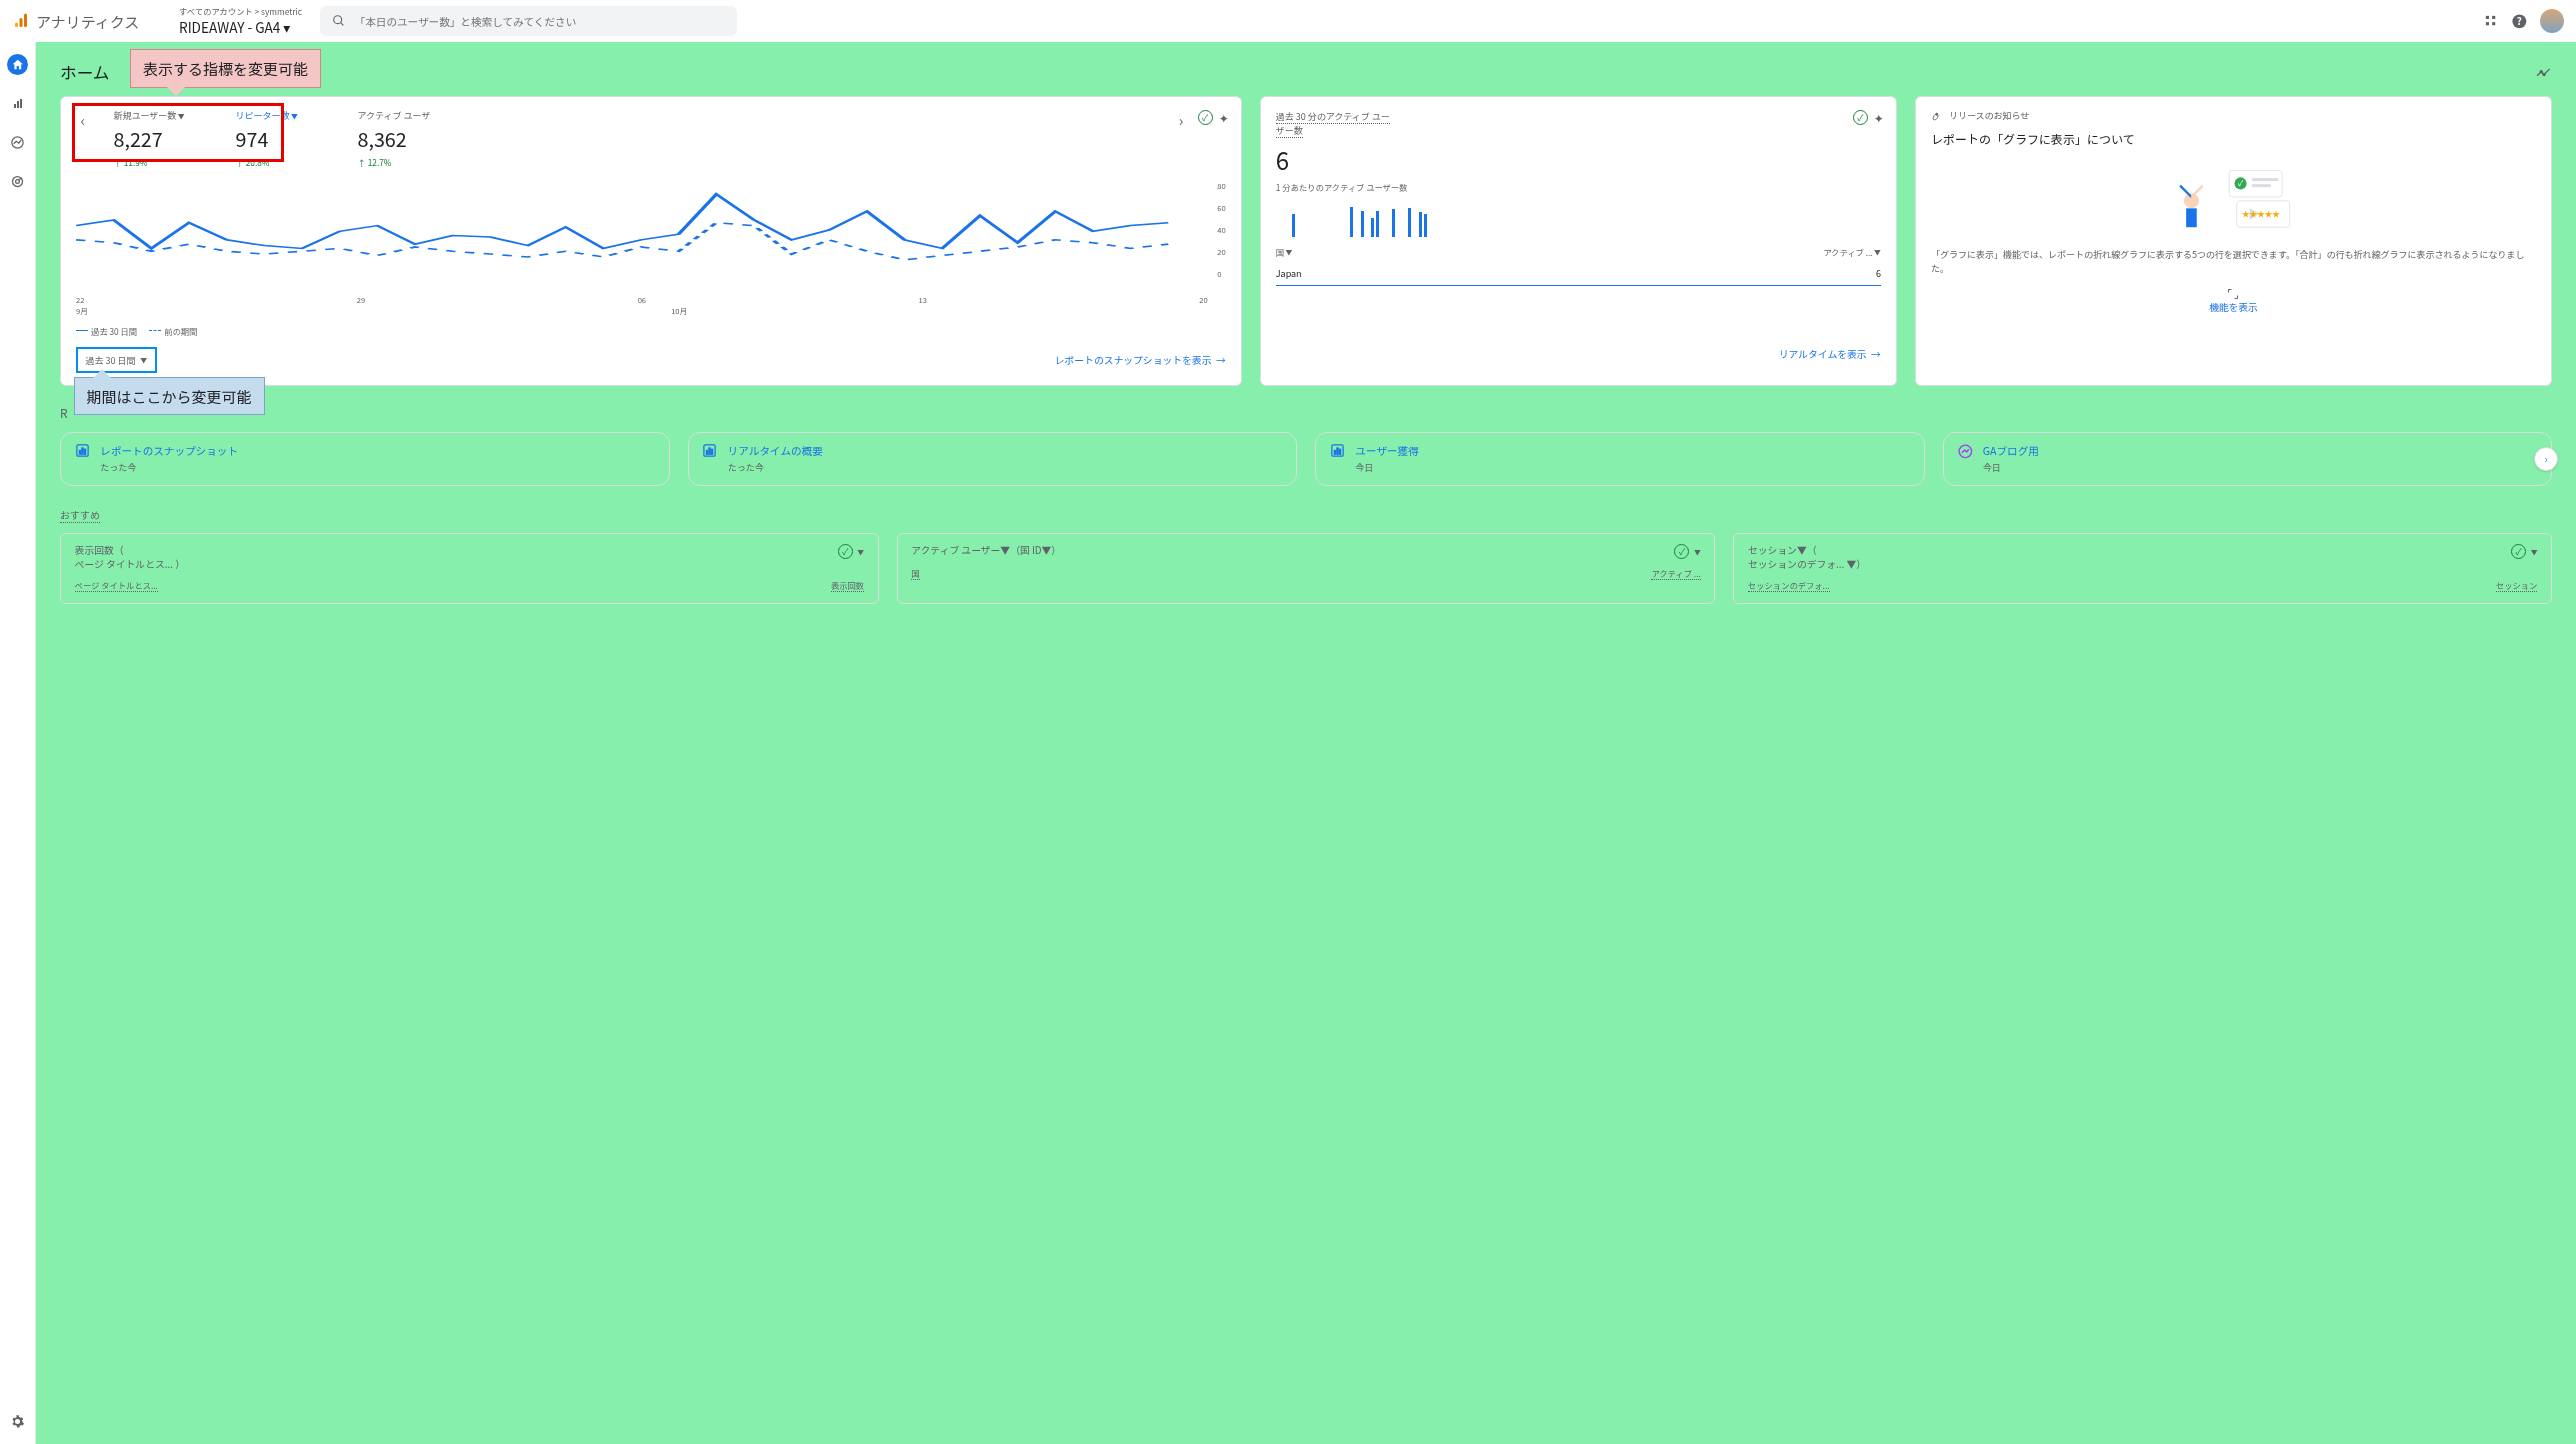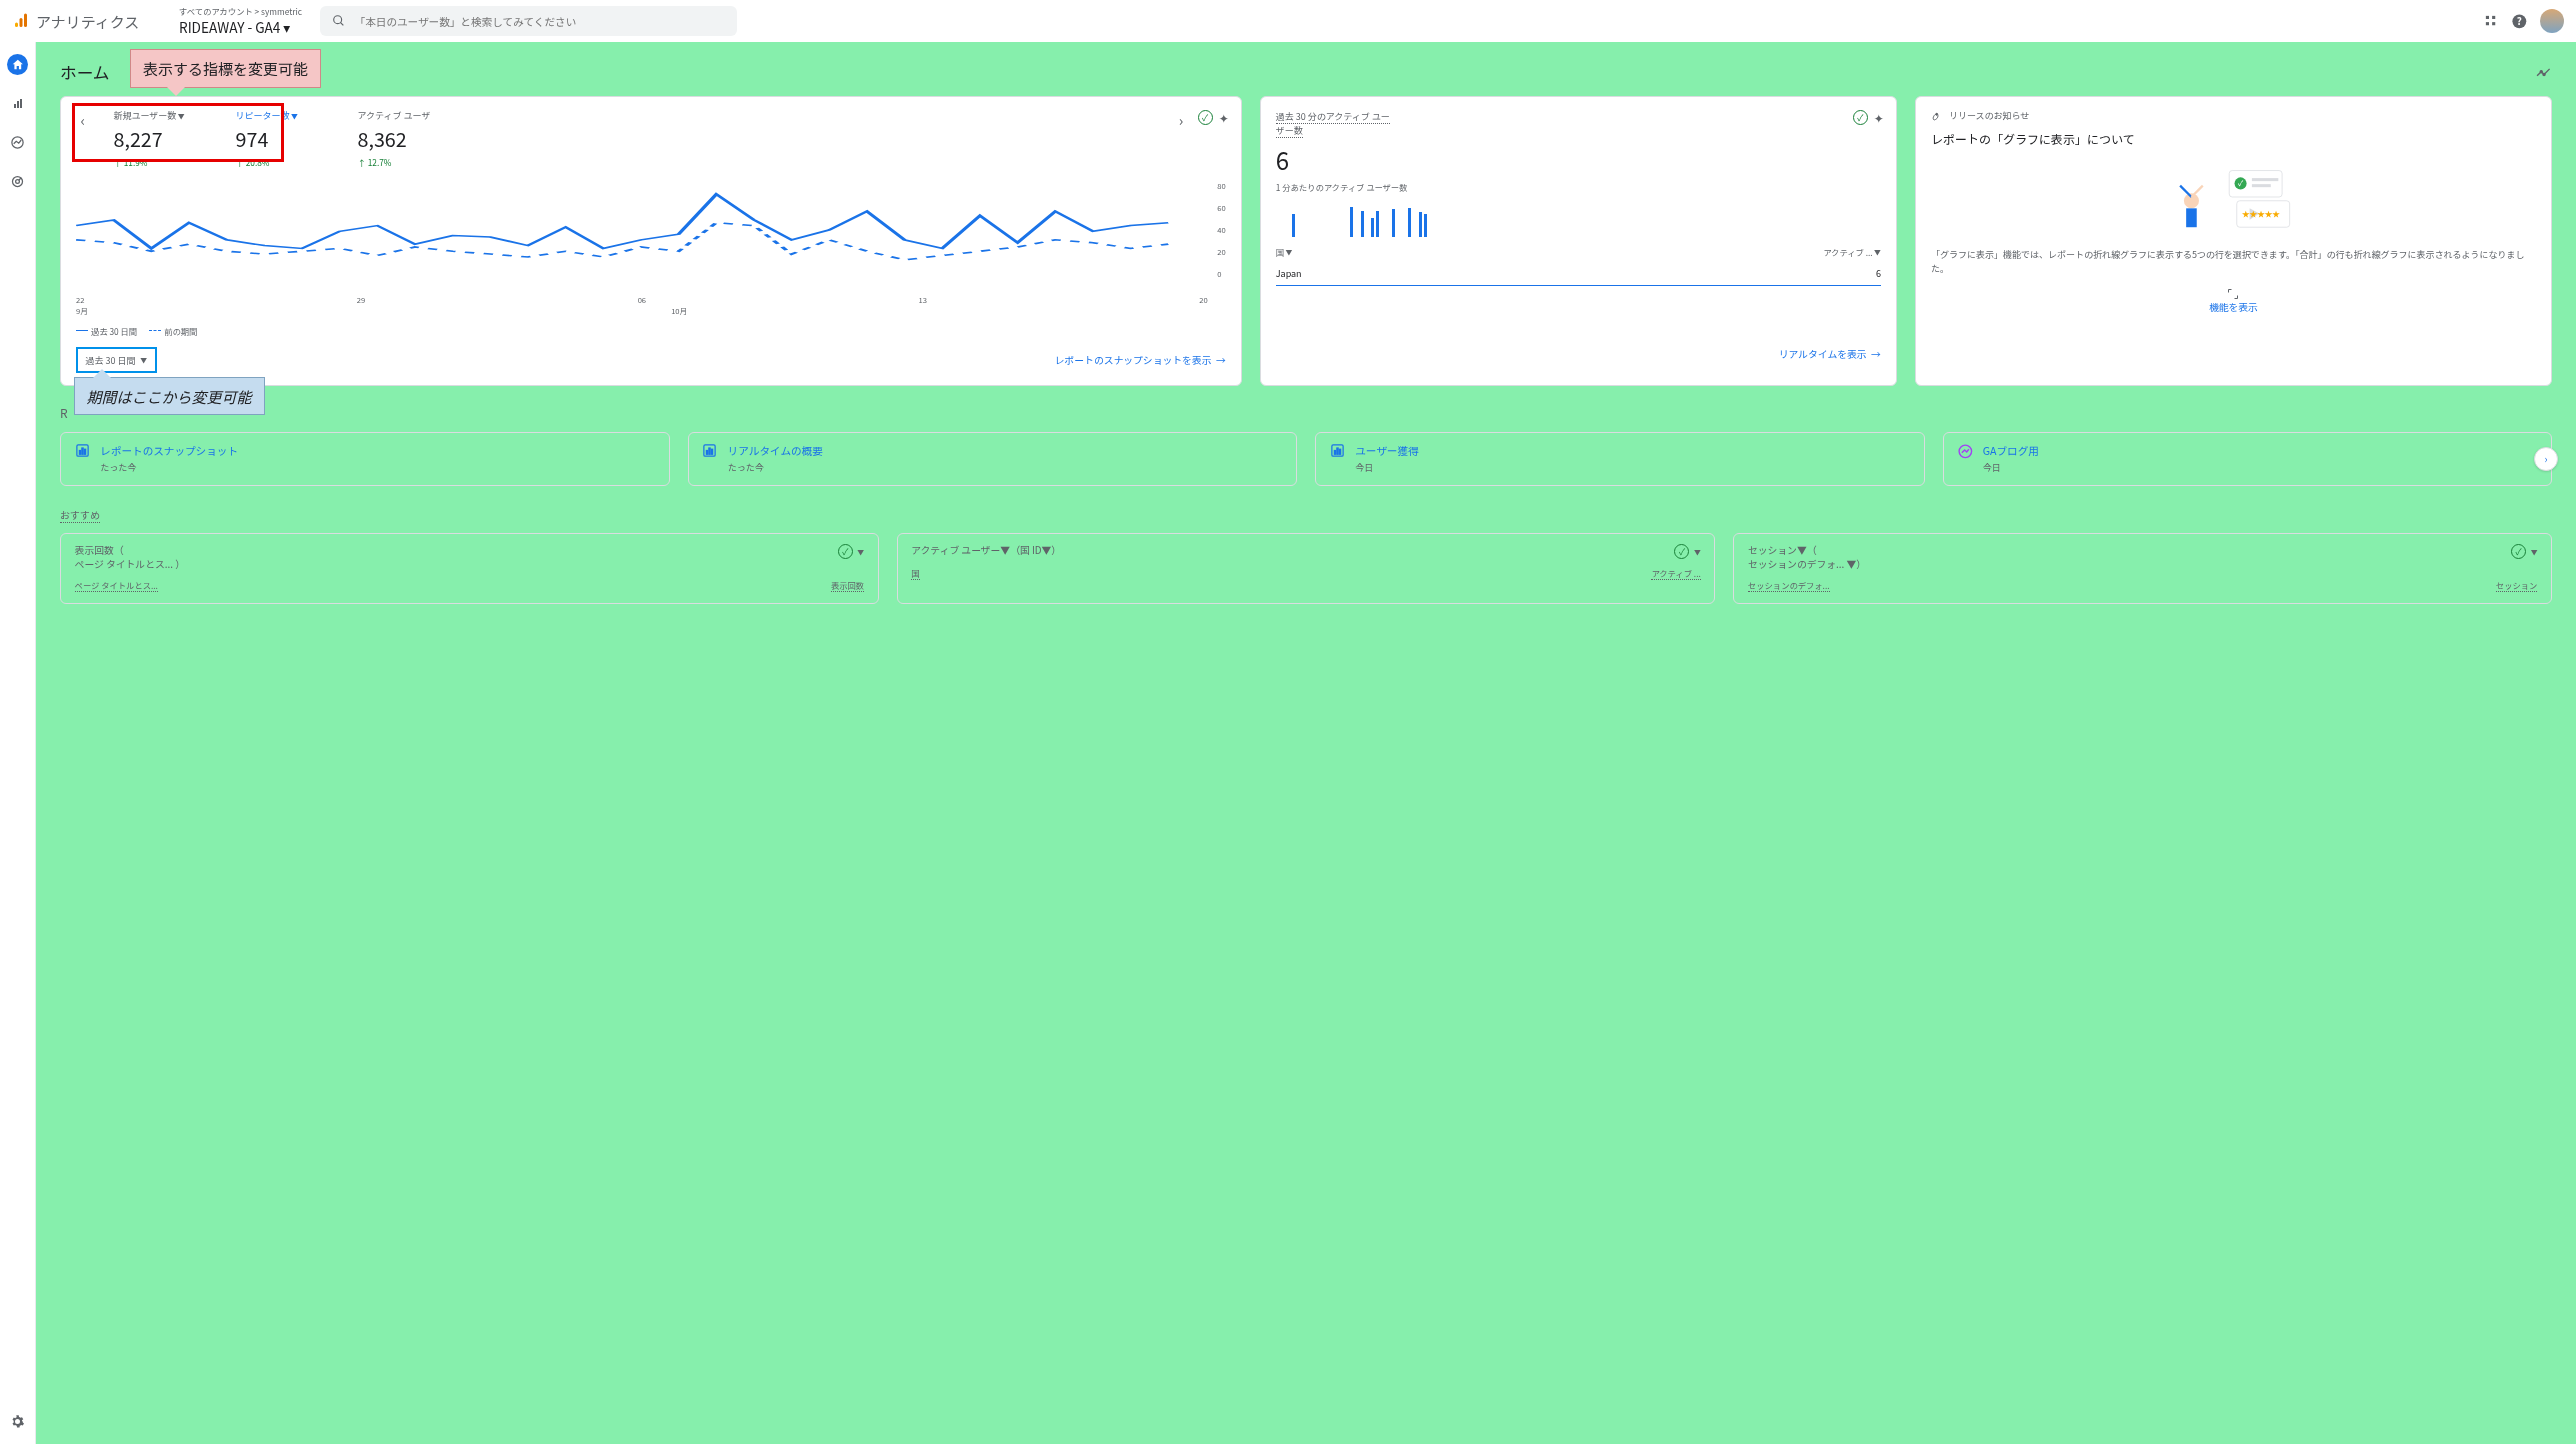--- a/index.html
+++ b/index.html
@@ -67,21 +67,21 @@
 .rt-table-row { display: flex; justify-content: space-between; font-size: 9px; padding: 4.5px 0; border-bottom: 1.5px solid #1a73e8; }
 .news-header { display: flex; align-items: center; gap: 6px; font-size: 9px; color: #5f6368; margin-bottom: 7.6px; }
 .news-title { font-size: 12px; margin-bottom: 9px; }
 .news-image { height: 83px; display: flex; align-items: center; justify-content: center; margin-bottom: 9px; }
 .news-body { font-size: 9px; color: #5f6368; line-height: 1.6; }
 .news-footer { display: flex; justify-content: space-between; align-items: center; margin-top: 12px; flex-direction: column; }
 .expand-icon { color: #5f6368; cursor: pointer; }
 .section-title-row { margin-bottom: 10.6px; position: relative; }
 .section-title-partial { font-size: 12px; color: #5f6368; }
 .quick-cards-row { display: flex; gap: 18px; margin-bottom: 21px; align-items: stretch; position: relative; }
-.quick-card { flex: 1; border: 0.8px solid #dadce0; border-radius: 6px; padding: 10.6px 13.6px; display: flex; gap: 9px; align-items: flex-start; cursor: pointer; }
+.quick-card { flex: 1; border: 0.8px solid #dadce0; border-radius: 12px; padding: 10.6px 13.6px; display: flex; gap: 9px; align-items: flex-start; cursor: pointer; }
 .quick-card-icon { width: 16.7px; height: 16.7px; flex-shrink: 0; color: #1a73e8; }
 .quick-card-icon.purple { color: #a142f4; }
 .quick-card-title { color: #1a73e8; font-size: 10.6px; margin-bottom: 3px; }
 .quick-card-sub { font-size: 9px; color: #5f6368; }
 .scroll-next { width: 24px; height: 24px; border-radius: 50%; background: #fff; border: 0.8px solid #dadce0; display: flex; align-items: center; justify-content: center; position: absolute; right: -6px; top: 50%; transform: translateY(-50%); cursor: pointer; color: #1a73e8; box-shadow: 0 0.8px 2.3px rgba(0,0,0,0.15); }
 .suggest-title { font-size: 10px; color: #5f6368; border-bottom: 0.8px dotted #5f6368; display: inline; }
 .bottom-cards-row { display: flex; gap: 18px; margin-top: 10.6px; }
 .bottom-card { flex: 1; border: 0.8px solid #dadce0; border-radius: 6px; padding: 10.6px 13.6px; position: relative; min-height: 45px; }
 .bottom-card-header { display: flex; justify-content: space-between; align-items: flex-start; }
 .bottom-card-title { font-size: 9.8px; color: #5f6368; line-height: 1.4; }
@@ -372,21 +372,21 @@
                 <polyline points="21,15 21,21 15,21"></polyline>
               </svg>
           </span>
           <span class="card-link">機能を表示</span>
         </div>
       </div>
     </div>
 
     <div class="section-title-row">
       <span class="section-title-partial">R</span>
-      <div class="callout callout-blue" style="top:-27px;font-style:italic;">期間はここから変更可能</div>
+      <div class="callout callout-blue" style="top:-27px;">期間はここから変更可能</div>
     </div>
 
     <div class="quick-cards-row" id="quick-cards">
       <div class="quick-card">
           <div class="quick-card-icon">
             <svg width="15" height="15" viewBox="0 0 24 24" fill="none" stroke="currentColor" stroke-width="2">
               <rect x="3" y="3" width="18" height="18" rx="2"></rect>
               <rect x="7" y="12" width="2" height="6" fill="currentColor"></rect>
               <rect x="11" y="8" width="2" height="10" fill="currentColor"></rect>
               <rect x="15" y="10" width="2" height="8" fill="currentColor"></rect>

